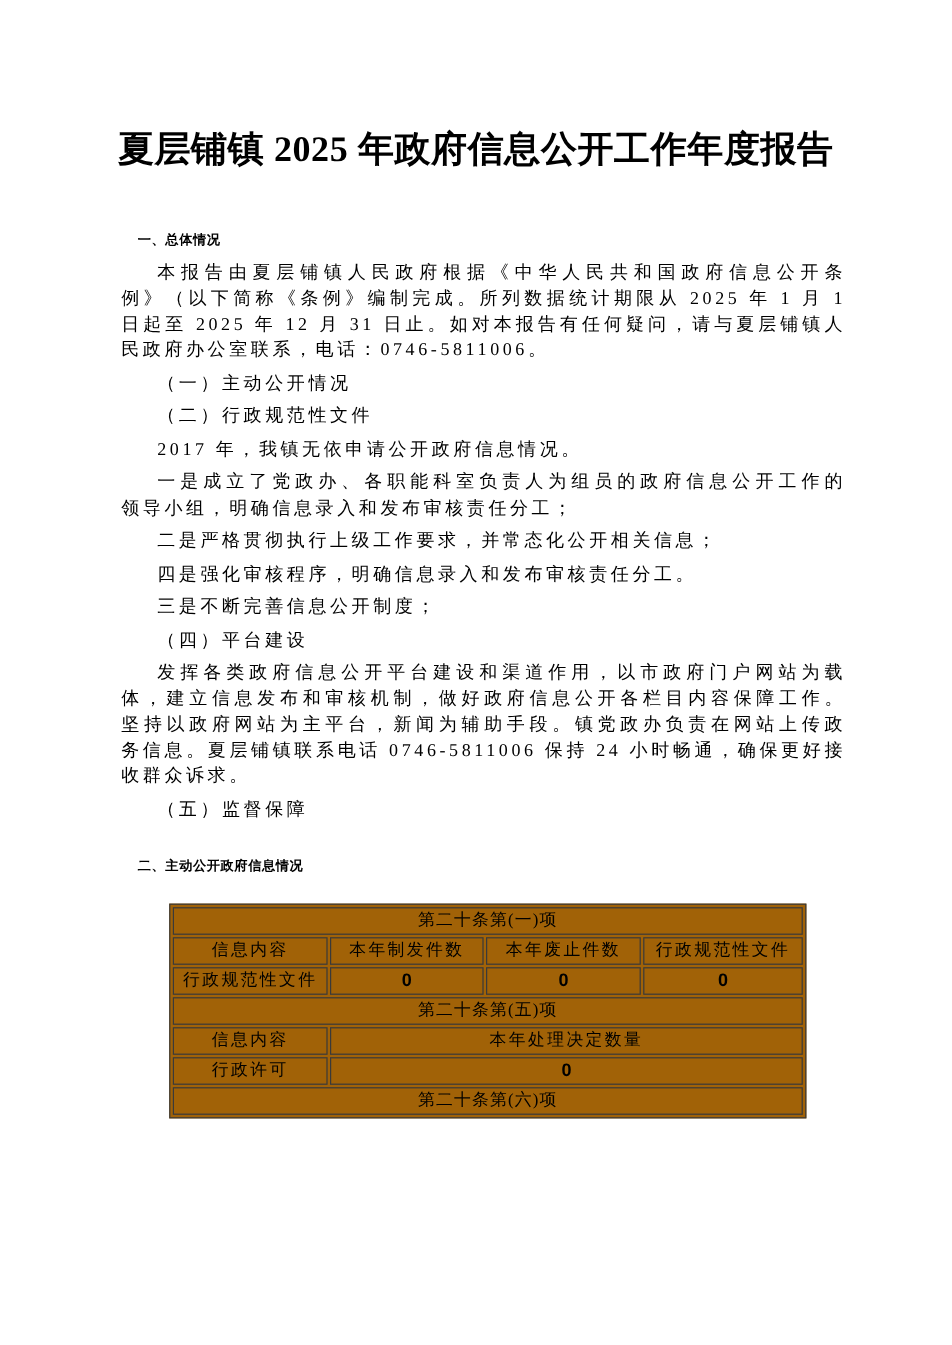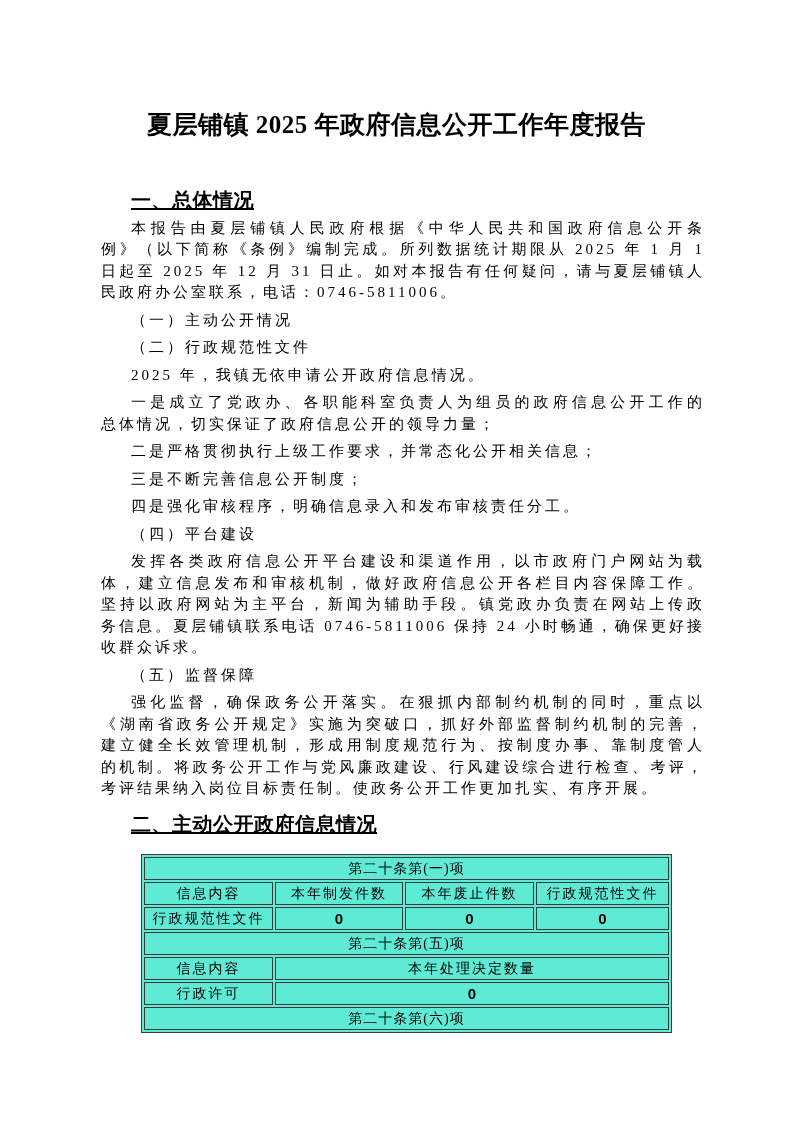--- a/index.html
+++ b/index.html
@@ -5,42 +5,42 @@
   html,body{
     margin:0;padding:0;background:#ffffff;
   }
   body{
     width:793px;height:1121px;position:relative;overflow:hidden;
     font-family:"Liberation Serif","DejaVu Serif",serif;color:#000;
   }
   .page{position:absolute;inset:0;background:#ffffff;}
   .title{
     position:absolute;top:108px;left:0;width:100%;margin:0;
-    text-align:center;font-size:25px;line-height:34px;font-weight:bold;
+    text-align:center;font-size:30px;line-height:34px;font-weight:bold;
     font-family:"Liberation Serif","DejaVu Serif",serif;letter-spacing:0.5px;
   }
   .content{
     position:absolute;left:95px;top:190px;width:616px;
     font-size:15px;line-height:21.5px;letter-spacing:3px;
   }
   h2.heading{
     margin:0;font-family:"Liberation Sans","DejaVu Sans",sans-serif;
-    font-weight:bold;font-size:20px;line-height:21.5px;
-    letter-spacing:0.5px;text-indent:1.8em;text-decoration:underline;
+    font-weight:bold;font-size:11px;line-height:21.5px;
+    letter-spacing:0.5px;text-indent:1.8em;
   }
-  h2.s2{margin-top:14px;}
+  h2.s2{margin-top:26px;}
   .para{margin:6px;}
   .para .line{min-height:21.5px;}
   .para .line:first-child{text-indent:2em;}
   .line.full{text-align:justify;text-align-last:justify;}
   .table-wrap{margin:19px 0 0 46px;}
   table{
     border-collapse:separate;border-spacing:2px;
     border:1px solid #3a3a3a;width:531px;table-layout:fixed;
-    font-size:14px;letter-spacing:2px;background:#5eead4;
+    font-size:14px;letter-spacing:2px;background:#a16207;
   }
   td{
     border:1px solid #3a3a3a;text-align:center;vertical-align:middle;
     height:21px;line-height:21px;padding:0;overflow:hidden;white-space:nowrap;
   }
   td.sec{letter-spacing:1px;}
   td.num{
     font-family:"Liberation Sans","DejaVu Sans",sans-serif;
     font-weight:600;font-size:15px;letter-spacing:0;
   }
@@ -61,54 +61,47 @@
           <div class="line full">日起至 2025 年 12 月 31 日止。如对本报告有任何疑问，请与夏层铺镇人</div>
           <div class="line">民政府办公室联系，电话：0746-5811006。</div>
         </div>
         <div class="para">
           <div class="line">（一）主动公开情况</div>
         </div>
         <div class="para">
           <div class="line">（二）行政规范性文件</div>
         </div>
         <div class="para">
-          <div class="line">2025 年，我镇无依申请公开政府信息情况。</div>
+          <div class="line">2017 年，我镇无依申请公开政府信息情况。</div>
         </div>
         <div class="para">
           <div class="line full">一是成立了党政办、各职能科室负责人为组员的政府信息公开工作的</div>
-          <div class="line">总体情况，切实保证了政府信息公开的领导力量；</div>
+          <div class="line">领导小组，明确信息录入和发布审核责任分工；</div>
         </div>
         <div class="para">
           <div class="line">二是严格贯彻执行上级工作要求，并常态化公开相关信息；</div>
         </div>
         <div class="para">
-          <div class="line">三是不断完善信息公开制度；</div>
+          <div class="line">四是强化审核程序，明确信息录入和发布审核责任分工。</div>
         </div>
         <div class="para">
-          <div class="line">四是强化审核程序，明确信息录入和发布审核责任分工。</div>
+          <div class="line">三是不断完善信息公开制度；</div>
         </div>
         <div class="para">
           <div class="line">（四）平台建设</div>
         </div>
         <div class="para">
           <div class="line full">发挥各类政府信息公开平台建设和渠道作用，以市政府门户网站为载</div>
           <div class="line full">体，建立信息发布和审核机制，做好政府信息公开各栏目内容保障工作。</div>
           <div class="line full">坚持以政府网站为主平台，新闻为辅助手段。镇党政办负责在网站上传政</div>
           <div class="line full">务信息。夏层铺镇联系电话 0746-5811006 保持 24 小时畅通，确保更好接</div>
           <div class="line">收群众诉求。</div>
         </div>
         <div class="para">
           <div class="line">（五）监督保障</div>
-        </div>
-        <div class="para">
-          <div class="line full">强化监督，确保政务公开落实。在狠抓内部制约机制的同时，重点以</div>
-          <div class="line full">《湖南省政务公开规定》实施为突破口，抓好外部监督制约机制的完善，</div>
-          <div class="line full">建立健全长效管理机制，形成用制度规范行为、按制度办事、靠制度管人</div>
-          <div class="line full">的机制。将政务公开工作与党风廉政建设、行风建设综合进行检查、考评，</div>
-          <div class="line">考评结果纳入岗位目标责任制。使政务公开工作更加扎实、有序开展。</div>
         </div>
       </div>
 
     <h2 class="heading s2">二、主动公开政府信息情况</h2>
 
     <div class="table-wrap">
       <table id="info-table">
           <colgroup>
             <col style="width: 129px;">
             <col style="width: 128px;">

